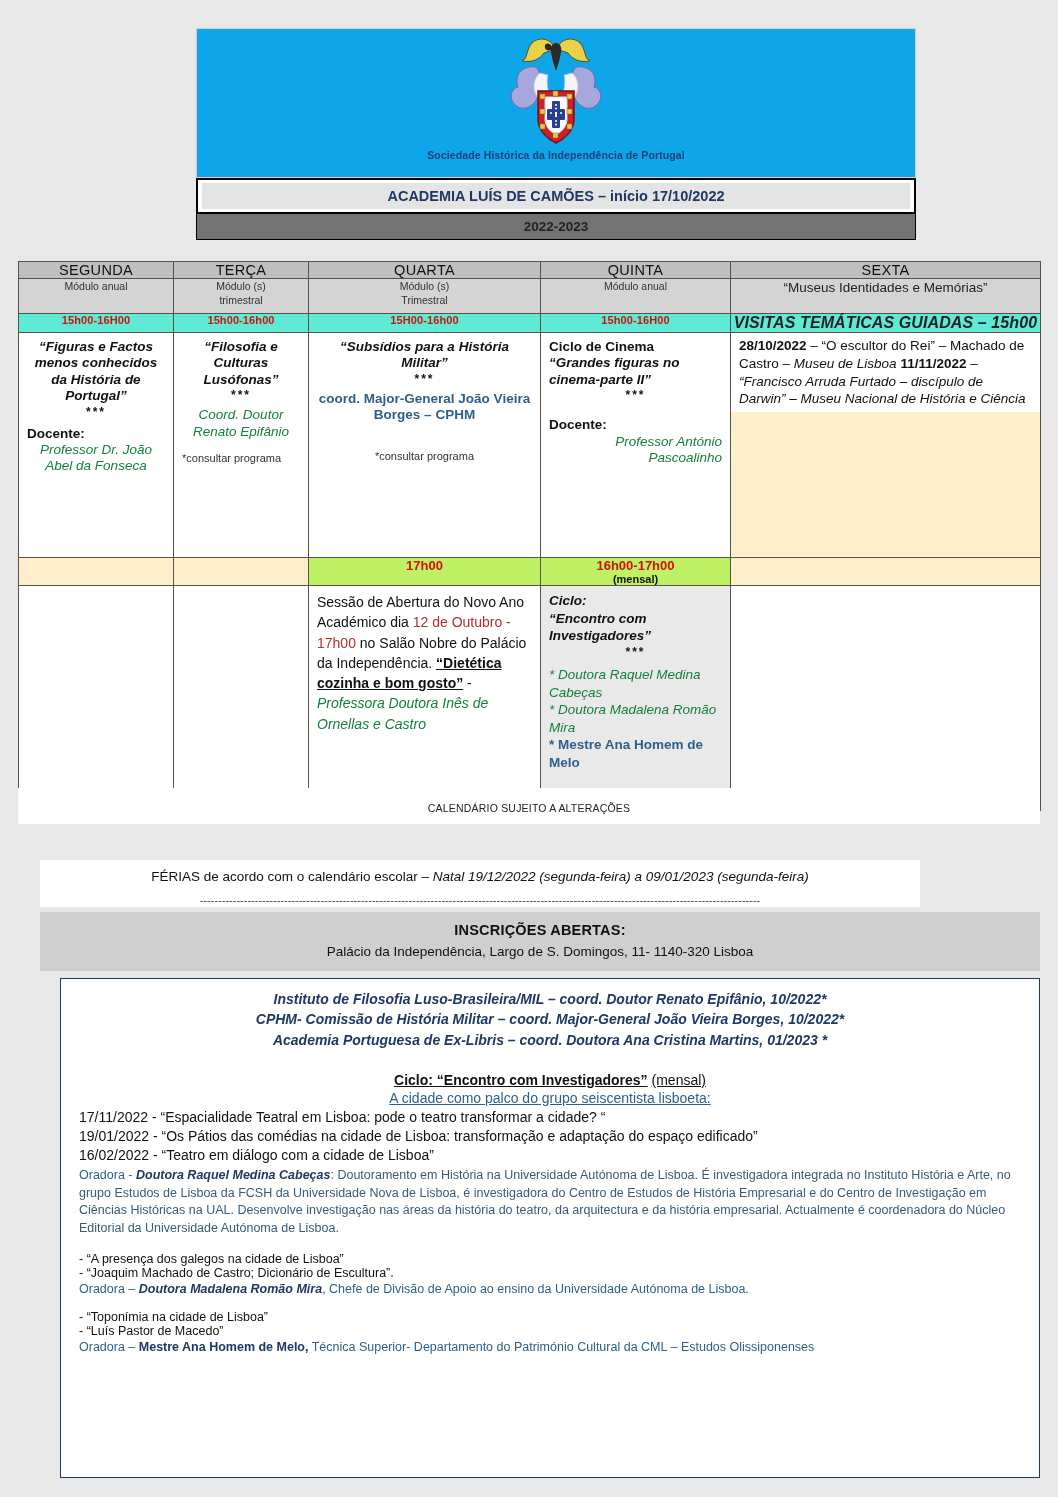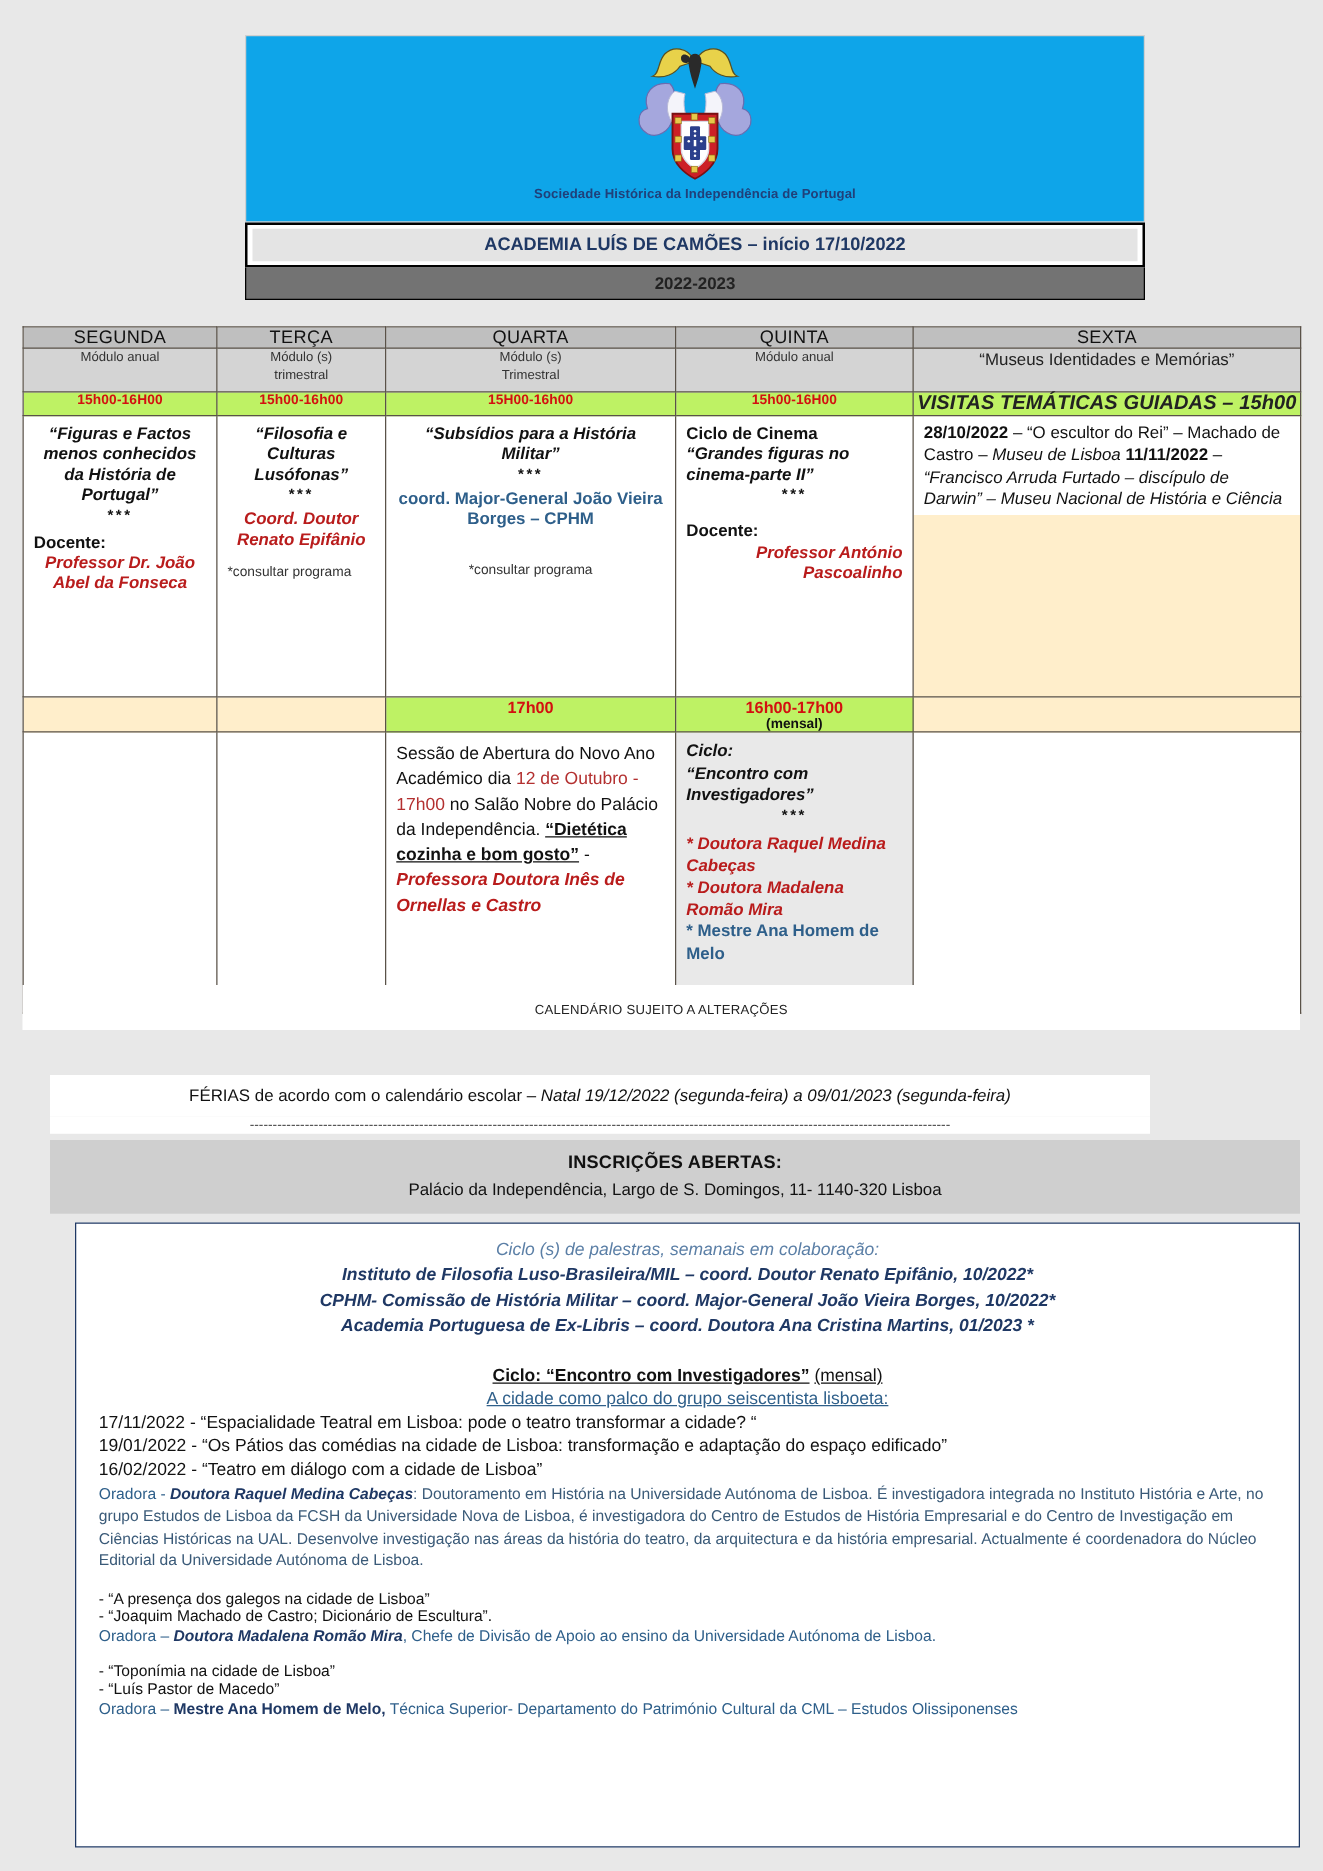--- a/index.html
+++ b/index.html
@@ -29,30 +29,30 @@
   .tbl{position:absolute;left:18px;top:261px;width:1022px;border-collapse:collapse;
        table-layout:fixed;background:#fff;}
   .tbl td{border:1px solid #5a5248;vertical-align:top;padding:0;}
   .c1{width:155px}.c2{width:135px}.c3{width:232px}.c4{width:190px}.c5{width:310px}
 
   .dayhead{background:#bfbfbf;text-align:center;font-size:14.5px;color:#111;
            font-weight:normal;padding:4px 2px;letter-spacing:.3px;}
   .modhead{background:#d4d4d4;text-align:center;font-size:10.5px;color:#333;
            padding:4px 3px;line-height:1.35;height:34px;}
   .modhead.big{font-size:13.5px;color:#222;}
-  .timebar{background:#bef264;text-align:center;font-size:11px;font-weight:bold;
+  .timebar{background:#5eead4;text-align:center;font-size:11px;font-weight:bold;
            color:#d31010;padding:3px 2px;letter-spacing:.1px;}
   .timebar.sexta{color:#222;font-style:italic;font-size:16px;}
 
   .cell{padding:6px 8px 8px;font-size:13.5px;line-height:1.22;color:#111;}
   .cell.h{height:210px;}
   .ctr{text-align:center;}
   .ital{font-style:italic;font-weight:bold;}
   .bluebold{color:#2e5f8a;font-weight:bold;}
-  .blueital{color:#b91c1c;font-style:italic;font-weight:bold;}
+  .blueital{color:#15803d;font-style:italic;font-weight:normal;}
   .stars{text-align:center;font-weight:bold;letter-spacing:2px;font-size:12px;}
   .note{font-size:11px;color:#333;font-style:normal;font-weight:normal;}
   .cream{background:#ffeecb;}
   .graycell{background:#e9e9e9;}
   .sexta-cell{background:#ffffff;font-size:13.5px;line-height:1.32;color:#111;padding:4px 8px;}
   .sexta-pad{background:#ffeecb;height:60px;}
 
   .timebar2{background:#bef264;text-align:center;font-size:13px;font-weight:bold;
             color:#d31010;padding:3px 2px;}
   .timebar2 .sub{color:#111;font-size:11px;display:block;}
@@ -276,21 +276,20 @@
   </div>
 
   <div class="insc">
     <div class="t">INSCRIÇÕES ABERTAS:</div>
     <div class="a">Palácio da Independência, Largo de S. Domingos, 11- 1140-320 Lisboa</div>
   </div>
 
   <div class="panel">
     <div class="pad">
       <div class="collab">
-        <div class="lead">Ciclo (s) de palestras, semanais em colaboração:</div>
         <div>Instituto de Filosofia Luso-Brasileira/MIL – coord. Doutor Renato Epifânio, 10/2022*</div>
         <div>CPHM- Comissão de História Militar – coord. Major-General João Vieira Borges, 10/2022*</div>
         <div>Academia Portuguesa de Ex-Libris – coord. Doutora Ana Cristina Martins, 01/2023 *</div>
       </div>
 
       <div class="cyc-title">
         <b>Ciclo: “Encontro com Investigadores”</b>
         <span>(mensal)</span>
       </div>
       <div class="cyc-sub">A cidade como palco do grupo seiscentista lisboeta:</div>

